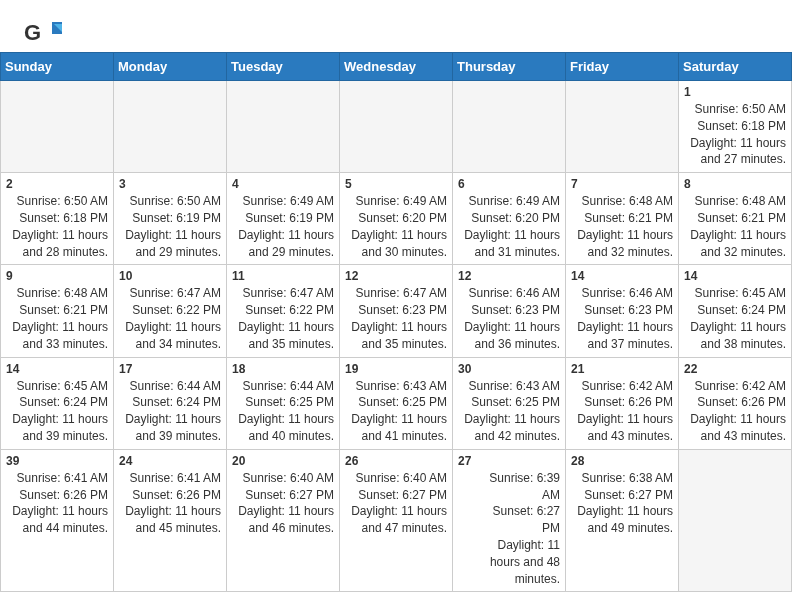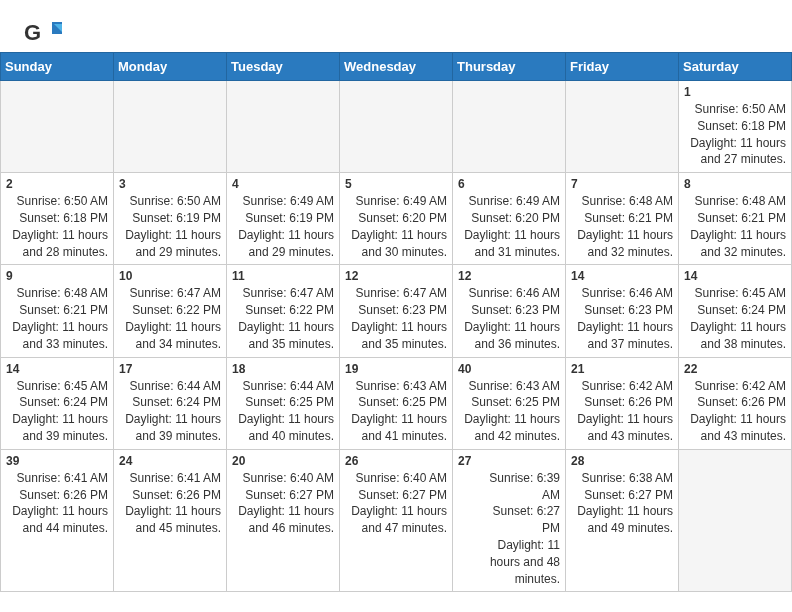--- a/index.html
+++ b/index.html
@@ -195,21 +195,21 @@
 Sunset: 6:25 PM
 Daylight: 11 hours and 40 minutes.</div>
         </td>
         <td>
           <span class="day-num">19</span>
           <div class="day-info" style="white-space: pre-line;">Sunrise: 6:43 AM
 Sunset: 6:25 PM
 Daylight: 11 hours and 41 minutes.</div>
         </td>
         <td>
-          <span class="day-num">40</span>
+          <span class="day-num">30</span>
           <div class="day-info" style="white-space: pre-line;">Sunrise: 6:43 AM
 Sunset: 6:25 PM
 Daylight: 11 hours and 42 minutes.</div>
         </td>
         <td>
           <span class="day-num">21</span>
           <div class="day-info" style="white-space: pre-line;">Sunrise: 6:42 AM
 Sunset: 6:26 PM
 Daylight: 11 hours and 43 minutes.</div>
         </td>

